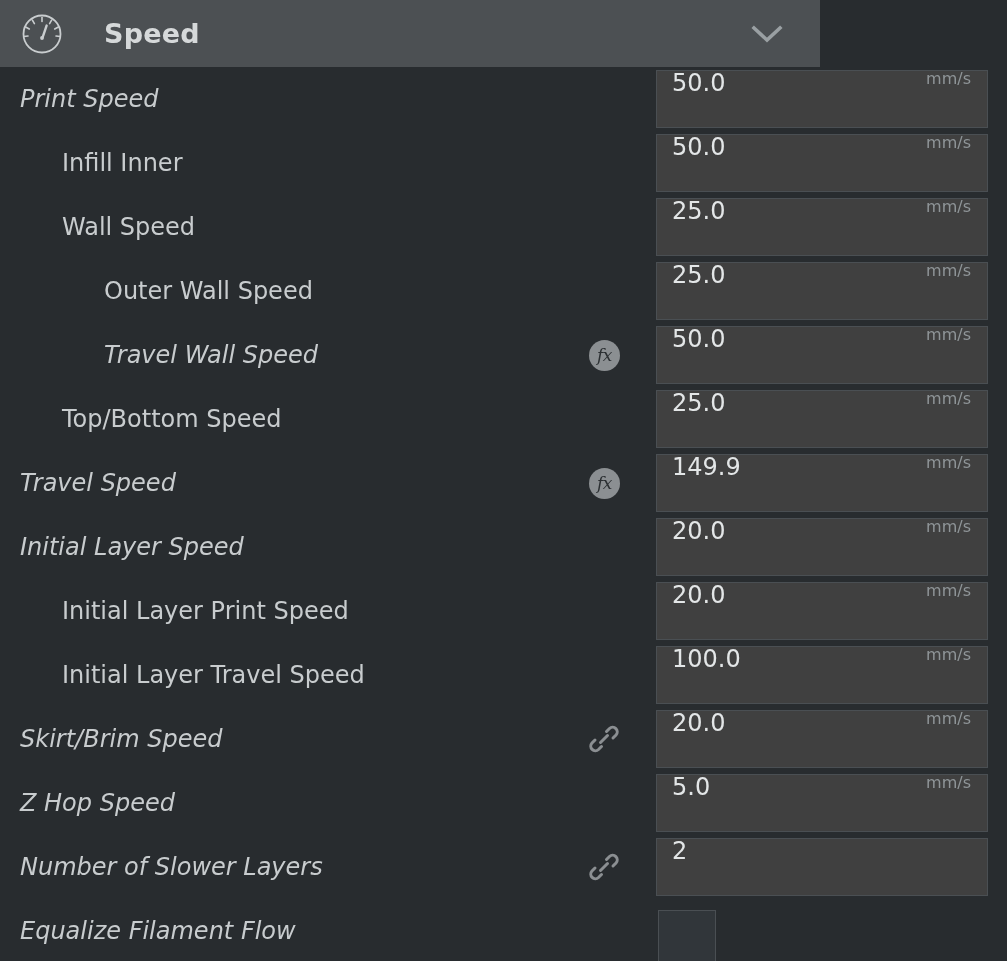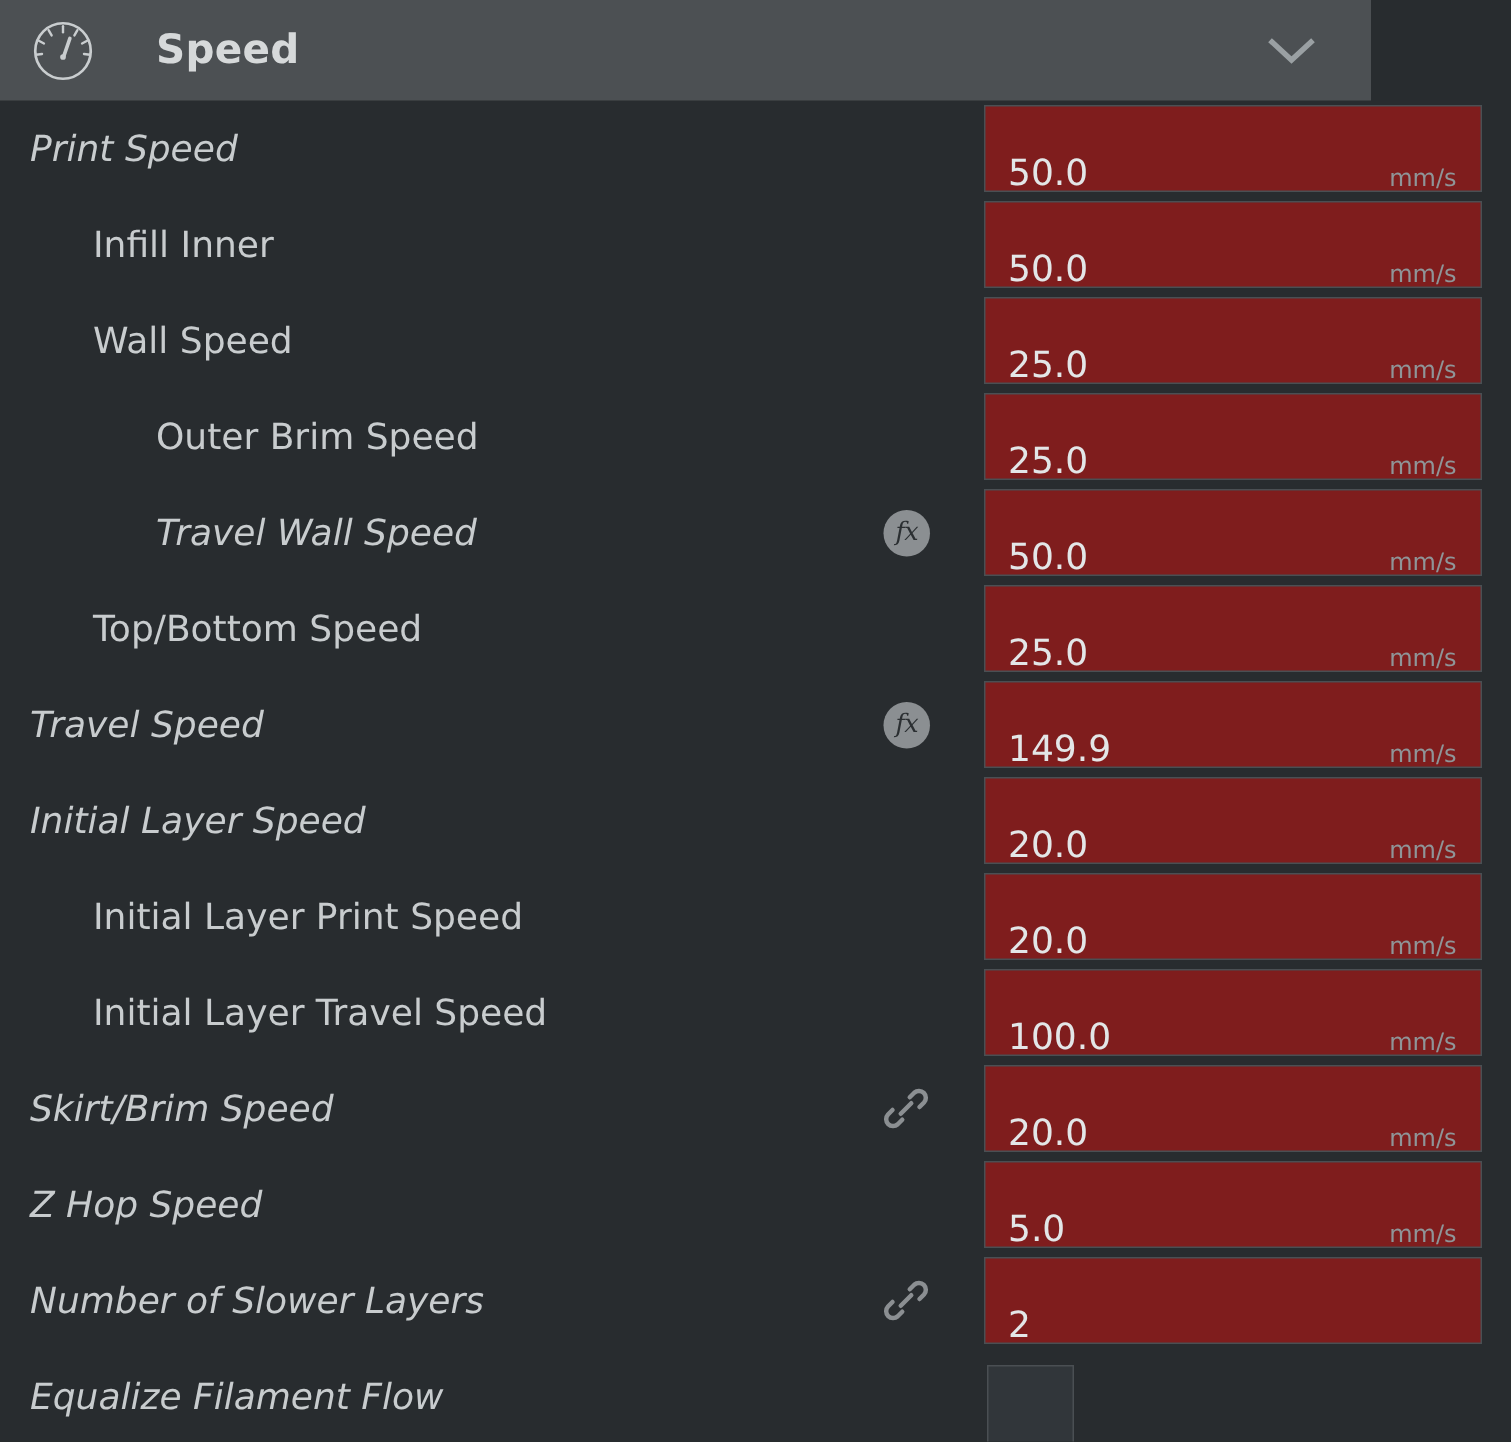--- a/index.html
+++ b/index.html
@@ -20,21 +20,21 @@
     width: 1007px;
     height: 961px;
     background: #282c2f;
   }
 
   
   #category-header {
     position: absolute;
     left: 0;
     top: 0;
-    width: 914px;
+    width: 820px;
     height: 67px;
     background: #4c5053;
     display: flex;
     align-items: center;
     box-sizing: border-box;
   }
   #category-icon {
     width: 48px;
     height: 48px;
     margin-left: 18px;
@@ -123,23 +123,23 @@
 
   
   .value-field {
     position: absolute;
     left: 656px;
     top: 3px;
     width: 332px;
     height: 58px;
     box-sizing: border-box;
     border: 1px solid #4a4f53;
-    background: #7f1d1d;
-    display: flex;
-    align-items: flex-end;
+    background: #404040;
+    display: flex;
+    align-items: flex-start;
   }
   .value-text {
     margin-left: 15px;
     font-size: 24px;
     color: #e3e6e7;
     line-height: 1;
     flex: 1 1 auto;
     white-space: nowrap;
   }
   .value-unit {
@@ -209,21 +209,21 @@
         </div>
       </div>
       <div class="setting-row">
         <div class="setting-label indent-1">Wall Speed</div>
         <div class="value-field">
           <span class="value-text">25.0</span>
           <span class="value-unit">mm/s</span>
         </div>
       </div>
       <div class="setting-row">
-        <div class="setting-label indent-2">Outer Brim Speed</div>
+        <div class="setting-label indent-2">Outer Wall Speed</div>
         <div class="value-field">
           <span class="value-text">25.0</span>
           <span class="value-unit">mm/s</span>
         </div>
       </div>
       <div class="setting-row">
         <div class="setting-label indent-2 italic">Travel Wall Speed</div>
         <div class="row-badge">
           <div class="fx-badge">
             <span class="fx-text">fx</span>

